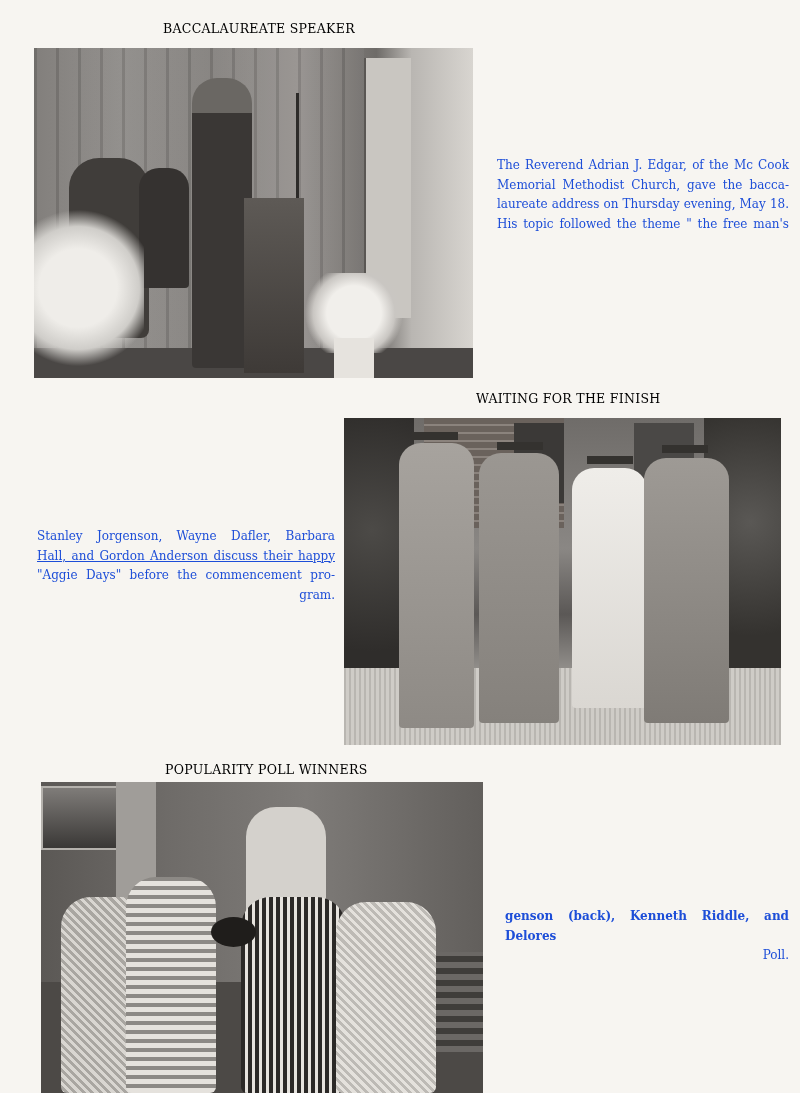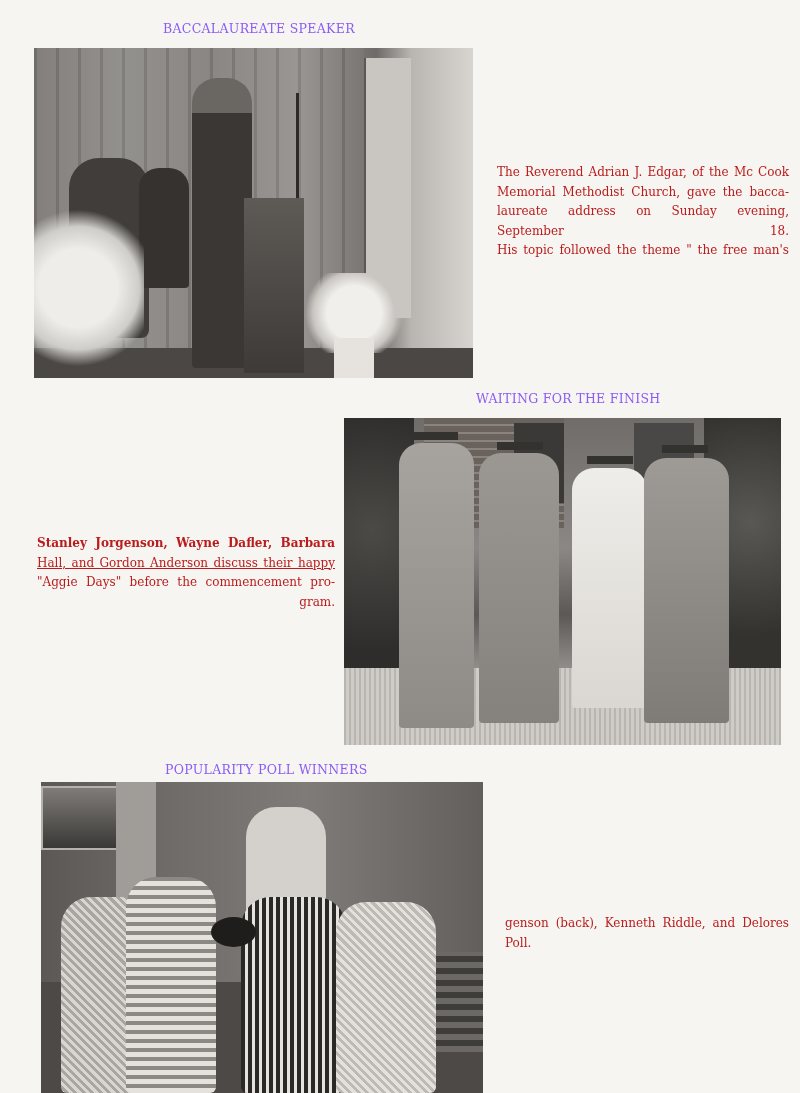--- a/index.html
+++ b/index.html
@@ -4,25 +4,25 @@
 <style>
   html, body { margin: 0; padding: 0; }
   body {
     width: 800px; height: 1093px; position: relative; overflow: hidden;
     background: #f7f5f1;
     font-family: "DejaVu Serif", "Liberation Serif", serif;
     color: #3a3733;
   }
   .heading {
     position: absolute; font-size: 12.5px; letter-spacing: 0.3px;
-    color: #8b5cf6; white-space: nowrap;
+    color: #000000; white-space: nowrap;
   }
   .caption {
     position: absolute; font-size: 12px; line-height: 19.5px;
-    color: #b91c1c; text-align: justify; margin-top: 7px;
+    color: #1d4ed8; text-align: justify;
   }
   .photo {
     position: absolute; overflow: hidden;
     background: #8a8784;
   }
   .photo .layer { position: absolute; }
   
   #photo1 {
     left: 34px; top: 48px; width: 439px; height: 330px;
     background: linear-gradient(90deg, #7d7a77 0%, #8f8c89 20%, #84817e 40%, #96928f 60%, #6e6b68 78%, #b9b6b2 86%, #d8d5d0 100%);
@@ -92,21 +92,21 @@
   <div class="layer mic"></div>
   <div class="layer podium"></div>
   <div class="layer flowers1"></div>
   <div class="layer flowers2"></div>
   <div class="layer vase"></div>
 </div>
 
 <div class="caption" style="left:497px; top:156px; width:292px;">
   <div style="text-align-last: justify;">The Reverend Adrian J. Edgar, of the Mc Cook</div>
   <div style="text-align-last: justify;">Memorial Methodist Church, gave the bacca-</div>
-  <div style="text-align-last: justify;">laureate address on Sunday evening, September 18.</div>
+  <div style="text-align-last: justify;">laureate address on Thursday evening, May 18.</div>
   <div style="text-align-last: justify;">His topic followed the theme " the free man's</div>
 </div>
 
 <div class="heading" style="left:476px; top:391px;">WAITING FOR THE FINISH</div>
 
 <div class="photo" id="photo2">
   <div class="layer brick"></div>
   <div class="layer window"></div>
   <div class="layer window2"></div>
   <div class="layer foliage-l"></div>
@@ -116,21 +116,21 @@
   <div class="grad g2"></div>
   <div class="grad g3"></div>
   <div class="grad g4"></div>
   <div class="cap" style="left:68px; top:14px;"></div>
   <div class="cap" style="left:153px; top:24px;"></div>
   <div class="cap" style="left:243px; top:38px;"></div>
   <div class="cap" style="left:318px; top:27px;"></div>
 </div>
 
 <div class="caption" style="left:37px; top:527px; width:298px;">
-  <div style="text-align-last: justify; font-weight: bold;">Stanley Jorgenson, Wayne Dafler, Barbara</div>
+  <div style="text-align-last: justify;">Stanley Jorgenson, Wayne Dafler, Barbara</div>
   <div style="text-align-last: justify; text-decoration: underline;">Hall, and Gordon Anderson discuss their happy</div>
   <div style="text-align-last: justify;">"Aggie Days" before the commencement pro-</div>
   <div style="text-align:right;">gram.</div>
 </div>
 
 <div class="heading" style="left:165px; top:762px;">POPULARITY POLL WINNERS</div>
 
 <div class="photo" id="photo3">
   <div class="layer painting"></div>
   <div class="layer wallstripe"></div>
@@ -138,15 +138,15 @@
   <div class="layer cushion"></div>
   <div class="person p3"></div>
   <div class="person p1"></div>
   <div class="person p2"></div>
   <div class="person p4"></div>
   <div class="person p5"></div>
   <div class="layer record"></div>
 </div>
 
 <div class="caption" style="left:505px; top:907px; width:284px;">
-  <div style="text-align-last: justify;">genson (back), Kenneth Riddle, and Delores</div>
-  <div style="text-align:left;">Poll.</div>
+  <div style="text-align-last: justify; font-weight: bold;">genson (back), Kenneth Riddle, and Delores</div>
+  <div style="text-align:right;">Poll.</div>
 </div>
 
 </body></html>

